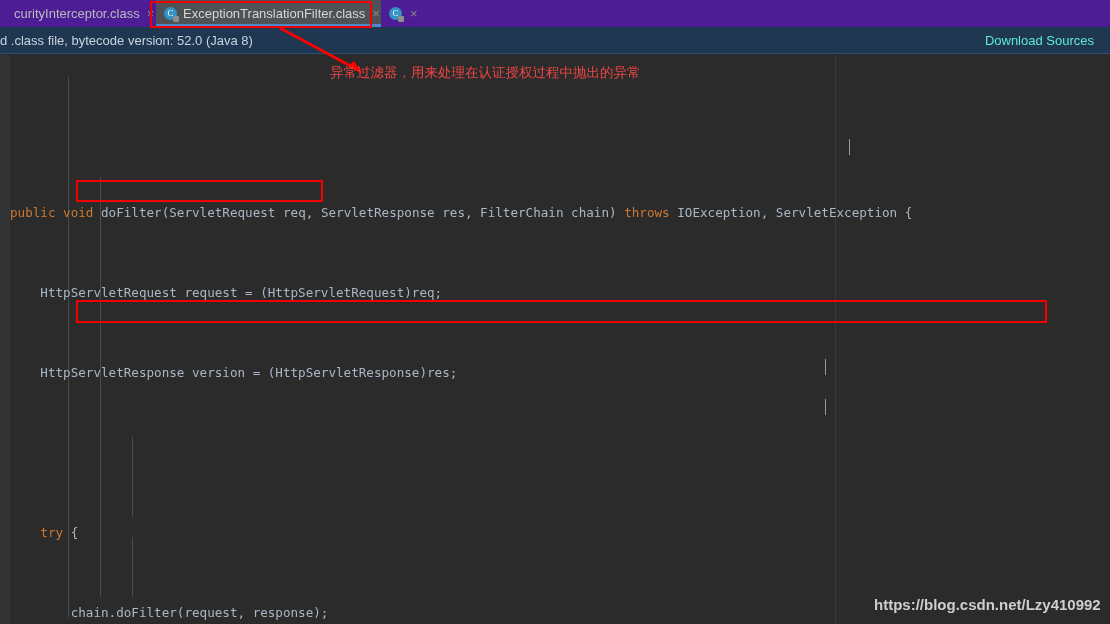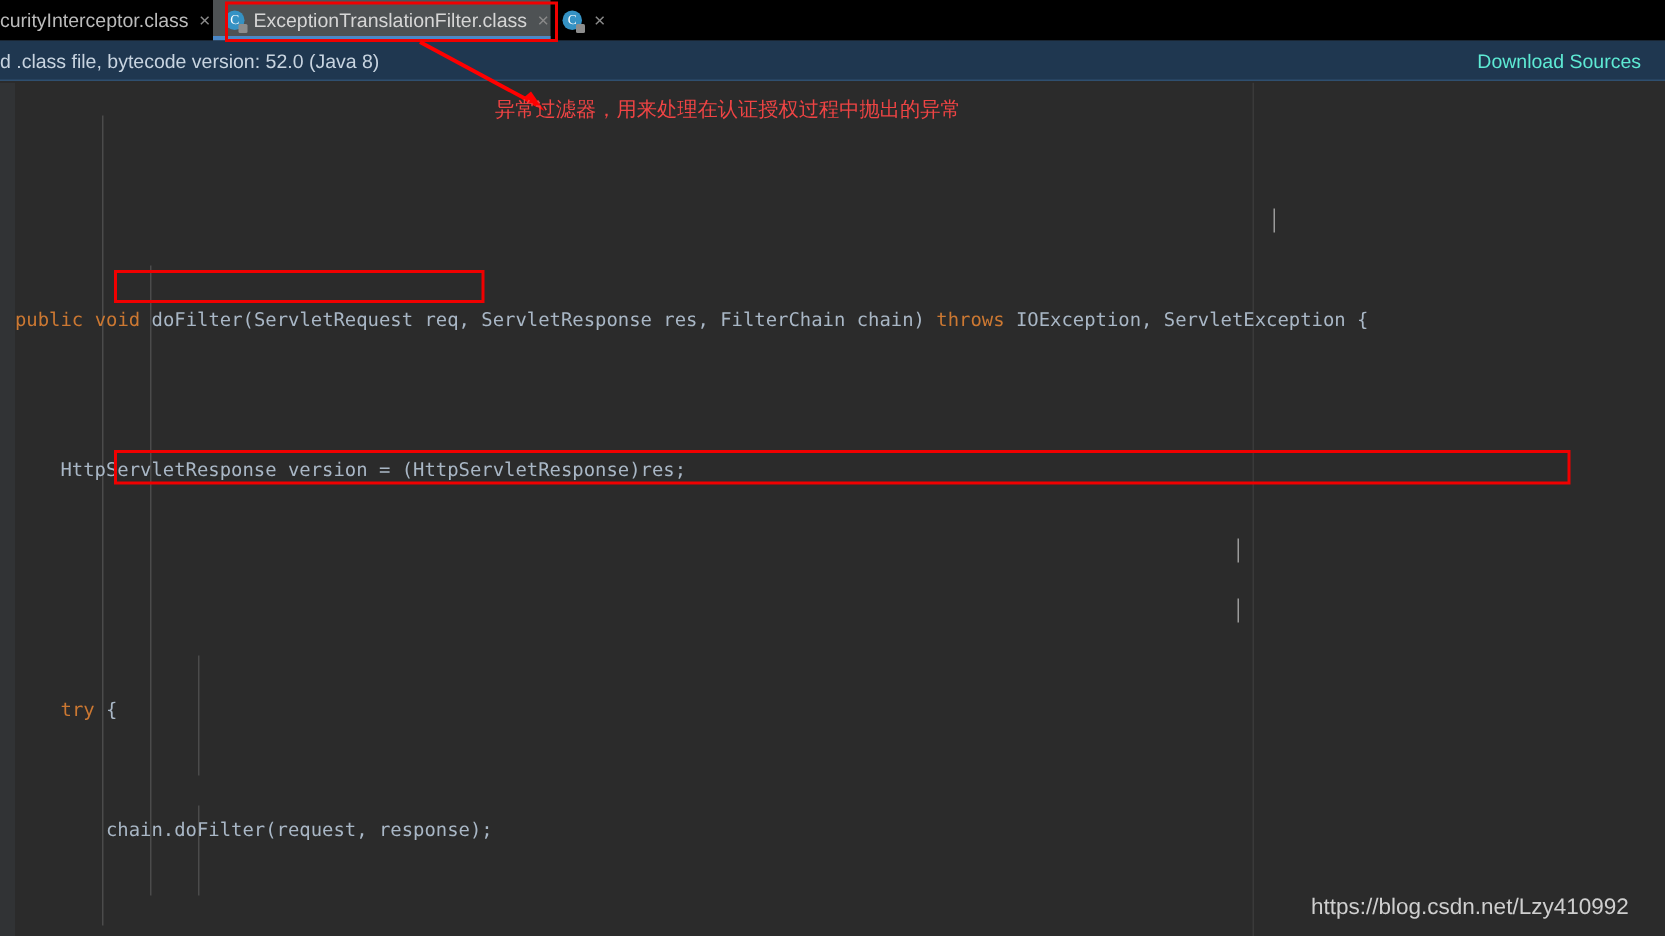--- a/index.html
+++ b/index.html
@@ -14,24 +14,25 @@
     font-family: "Liberation Sans", sans-serif;
     position: relative;
   }
 
   
   .tabbar {
     position: absolute;
     left: 0; top: 0;
     width: 1110px;
     height: 27px;
-    background: #000000;
+    background: #4c1d95;
     display: flex;
     align-items: stretch;
     box-sizing: border-box;
+    padding-left: 14px;
   }
   .tab {
     display: flex;
     align-items: center;
     height: 27px;
     padding: 0 7px 0 8px;
     box-sizing: border-box;
     position: relative;
     font-size: 13px;
     color: #bbbbbb;
@@ -236,20 +237,21 @@
   <div class="caret" style="left:849px; top:84px; height:16px;"></div>
   <div class="caret" style="left:825px; top:304px; height:16px;"></div>
   <div class="caret" style="left:825px; top:344px; height:16px;"></div>
 
   <div class="code">
 
     <div class="ln" style="height:28px;"></div>
 
     <div class="ln"><span class="kw">public</span> <span class="kw">void</span> doFilter(ServletRequest req, ServletResponse res, FilterChain chain) <span class="kw">throws</span> IOException, ServletException {</div>
 
+    <div class="ln">    HttpServletRequest request = (HttpServletRequest)req;</div>
 
     <div class="ln">    HttpServletResponse version = (HttpServletResponse)res;</div>
 
     <div class="ln"> </div>
 
     <div class="ln">    <span class="kw">try</span> {</div>
 
     <div class="ln">        chain.doFilter(request, response);</div>
 
     
@@ -303,13 +305,13 @@
 
 <div class="annot-box" style="left:76px; top:300px; width:971px; height:23px;"></div>
 
 <svg class="annot-arrow" width="130" height="55" style="left:255px; top:26px;" viewBox="0 0 130 55">
   <line x1="25" y1="2" x2="103" y2="44" stroke="#ff0000" stroke-width="2.6"></line>
   <polygon points="108,48 93,40 99,35" fill="#ff0000"></polygon>
 </svg>
 
 <div class="annot-text" style="left:330px; top:64px;">异常过滤器，用来处理在认证授权过程中抛出的异常</div>
 
-<div class="watermark" style="left:874px; top:596px;">https://blog.csdn.net/Lzy410992</div>
+<div class="watermark" style="left:874px; top:596px;font-weight:bold;">https://blog.csdn.net/Lzy410992</div>
 
 </body></html>

